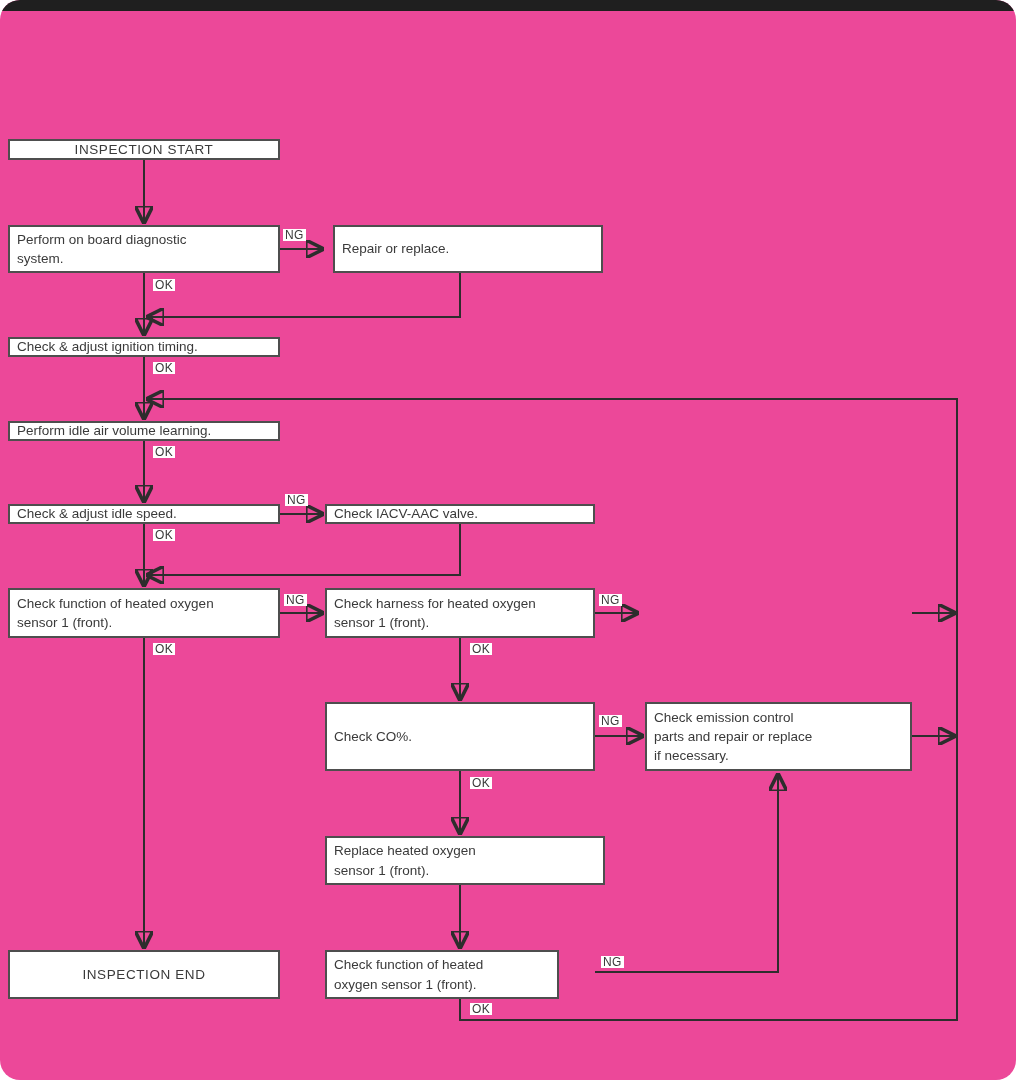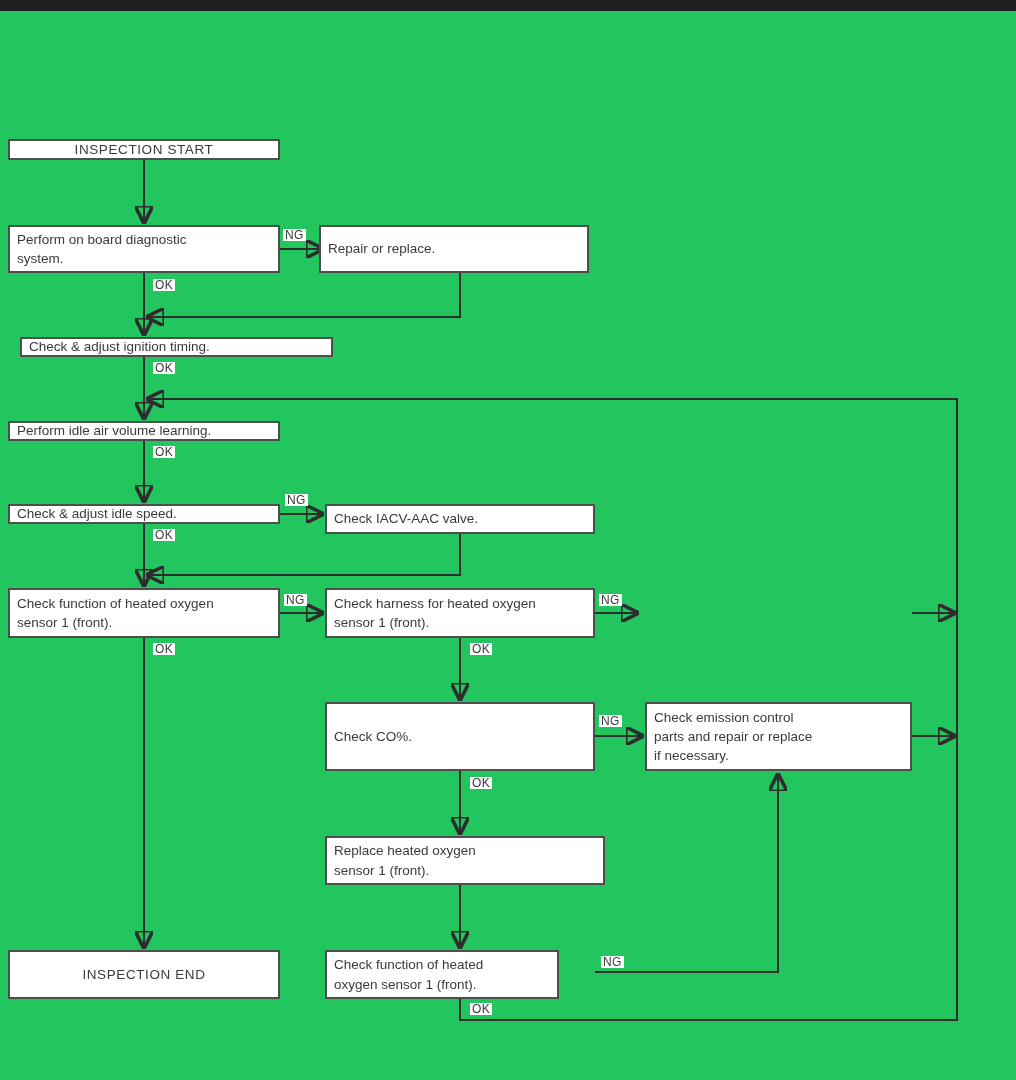--- a/index.html
+++ b/index.html
@@ -1,21 +1,22 @@
 <!DOCTYPE html>
 <html><head>
 <meta charset="utf-8">
 <style>
   html,body{margin:0;padding:0;background:#ffffff;}
   .canvas{
     position:relative;
     width:1016px;height:1080px;
-    background:#22c55e;
+    background:#ec4899;
     font-family:"Liberation Sans","DejaVu Sans",sans-serif;
     overflow:hidden;
+    border-radius:20px;
   }
   .topbar{
     position:absolute;left:0;top:0;width:1016px;height:11px;
     background:#1f1f1f;
   }
   .edges{position:absolute;left:0;top:0;width:1016px;height:1080px;}
   .edges path{fill:none;stroke:#2d2d2d;stroke-width:2;}
   .node{
     position:absolute;
     box-sizing:border-box;
@@ -73,29 +74,29 @@
     <path d="M144,638 L144,947" marker-end="url(#ar)"></path>
     <path d="M595,972 L778,972 L778,775" marker-end="url(#ar)"></path>
     <path d="M460,999 L460,1020 L957,1020 L957,399 L148,399" marker-end="url(#ar)"></path>
   </svg>
 
   <div class="node center" style="left:8px;top:139px;width:272px;height:21px">INSPECTION START</div>
 
   <div class="node" style="left:8px;top:225px;width:272px;height:48px">Perform on board diagnostic
 system.</div>
 
-  <div class="node" style="left:319px;top:225px;width:270px;height:48px">Repair or replace.</div>
+  <div class="node" style="left:333px;top:225px;width:270px;height:48px">Repair or replace.</div>
 
-  <div class="node" style="left:20px;top:337px;width:313px;height:20px">Check &amp; adjust ignition timing.</div>
+  <div class="node" style="left:8px;top:337px;width:272px;height:20px">Check &amp; adjust ignition timing.</div>
 
   <div class="node" style="left:8px;top:421px;width:272px;height:20px">Perform idle air volume learning.</div>
 
   <div class="node" style="left:8px;top:504px;width:272px;height:20px">Check &amp; adjust idle speed.</div>
 
-  <div class="node" style="left:325px;top:504px;width:270px;height:30px">Check IACV-AAC valve.</div>
+  <div class="node" style="left:325px;top:504px;width:270px;height:20px">Check IACV-AAC valve.</div>
 
   <div class="node" style="left:8px;top:588px;width:272px;height:50px">Check function of heated oxygen
 sensor 1 (front).</div>
 
   <div class="node" style="left:325px;top:588px;width:270px;height:50px">Check harness for heated oxygen
 sensor 1 (front).</div>
 
 
   <div class="node" style="left:325px;top:702px;width:270px;height:69px">Check CO%.</div>
 

